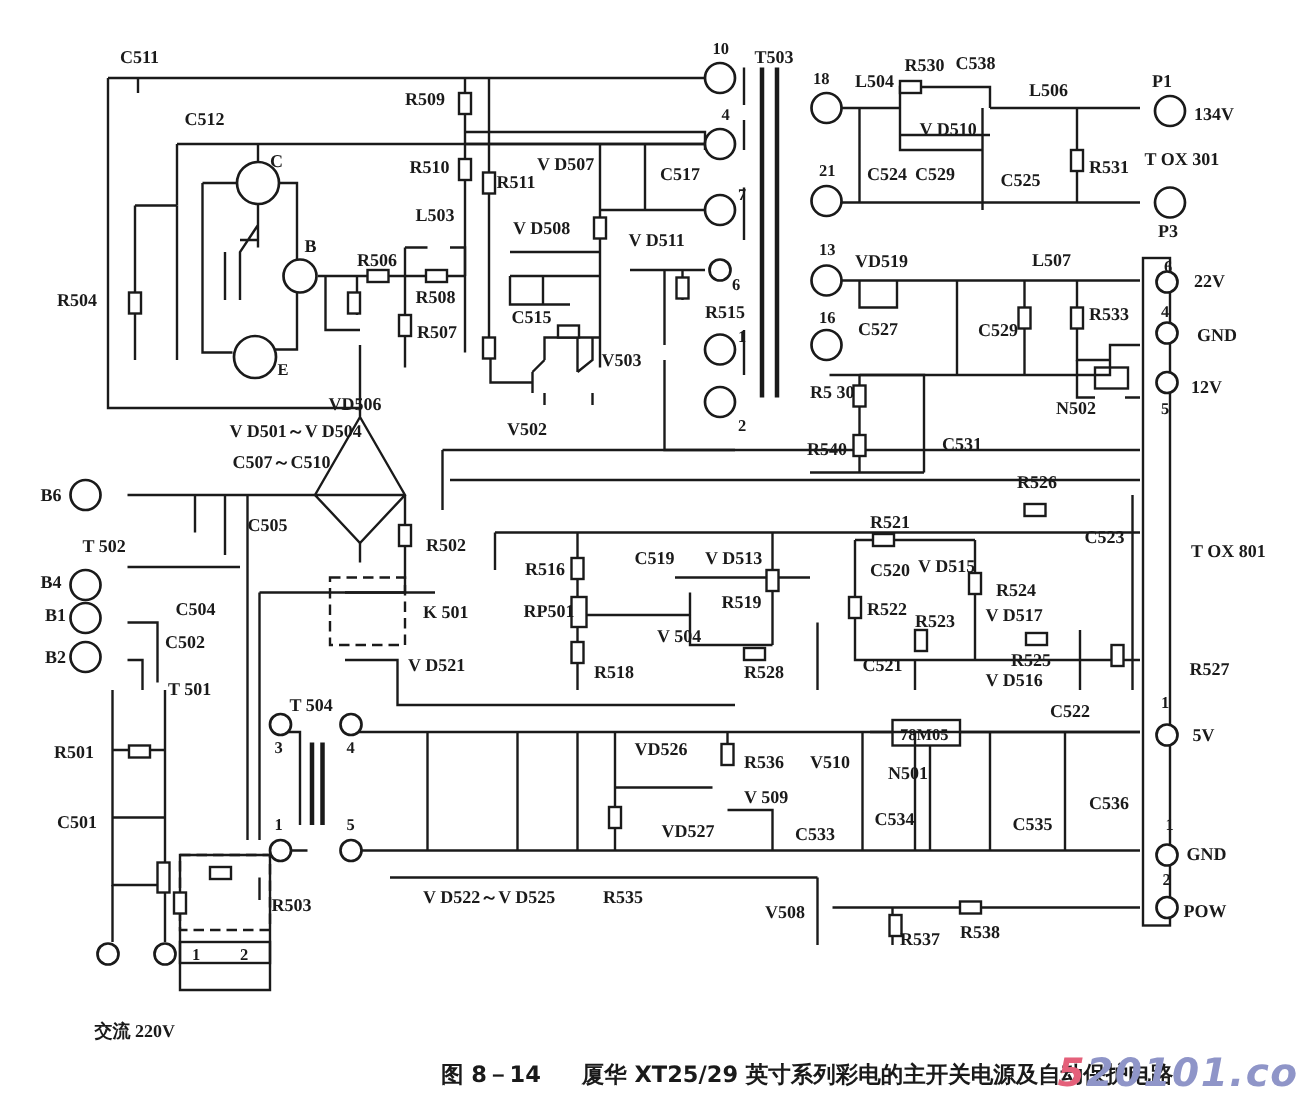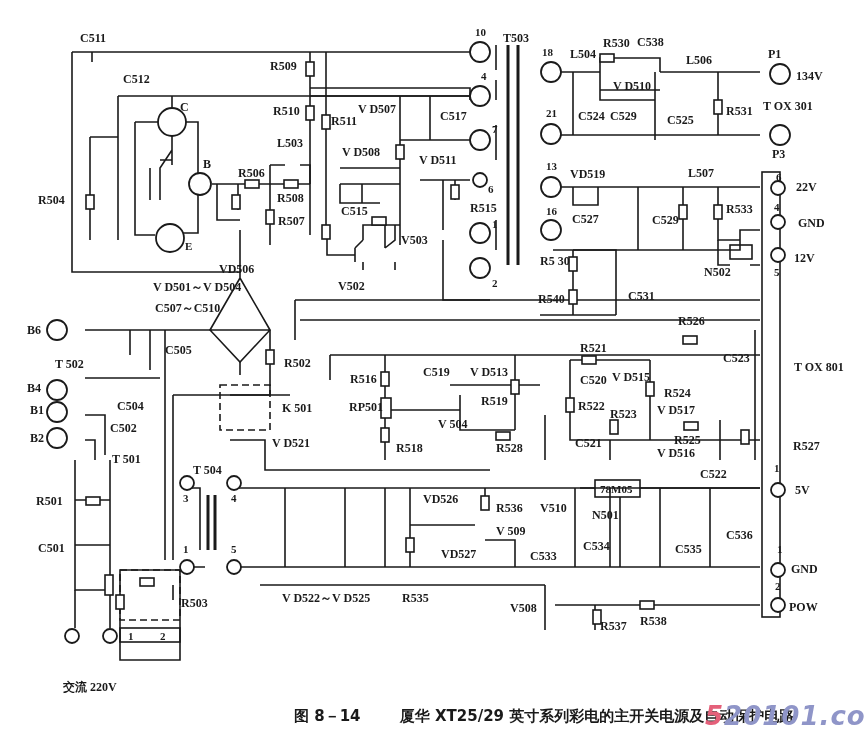--- a/index.html
+++ b/index.html
@@ -6,21 +6,21 @@
   body{width:864px;height:735px;position:relative;overflow:hidden;font-family:"Liberation Serif","DejaVu Serif",serif;}
   #schem{position:absolute;left:0;top:0;width:864px;height:735px;}
   .w{stroke:#1a1a1a;stroke-width:1.6;fill:none;}
   .wt{stroke:#1a1a1a;stroke-width:3;fill:none;}
   .dash{stroke:#1a1a1a;stroke-width:1.6;fill:none;stroke-dasharray:7 4;}
   .term{stroke:#1a1a1a;stroke-width:1.8;fill:#fff;}
   .res{stroke:#1a1a1a;stroke-width:1.6;fill:#fff;}
   .lbl{font-family:"Liberation Serif","DejaVu Serif",serif;font-size:12px;font-weight:bold;fill:#1a1a1a;}
   .lbls{font-family:"Liberation Serif","DejaVu Serif",serif;font-size:11px;font-weight:bold;fill:#1a1a1a;}
   .cap{position:absolute;left:246px;top:707px;font-family:"DejaVu Sans",sans-serif;font-weight:bold;font-size:15px;color:#1a1a1a;white-space:nowrap;}
-  .cap .fig{margin-right:34px;padding-left:48px;}
+  .cap .fig{margin-right:22px;padding-left:48px;}
   .wm{position:absolute;left:705px;top:701px;font-family:"DejaVu Sans",sans-serif;font-weight:bold;font-style:italic;font-size:26px;letter-spacing:1px;white-space:nowrap;}
   .wm .a{color:#e4607a;}
   .wm .b{color:#8f95c8;}
 </style>
 </head>
 <body>
 
 <svg id="schem" viewBox="0 0 864 735" xmlns="http://www.w3.org/2000/svg">
 
   <g>

